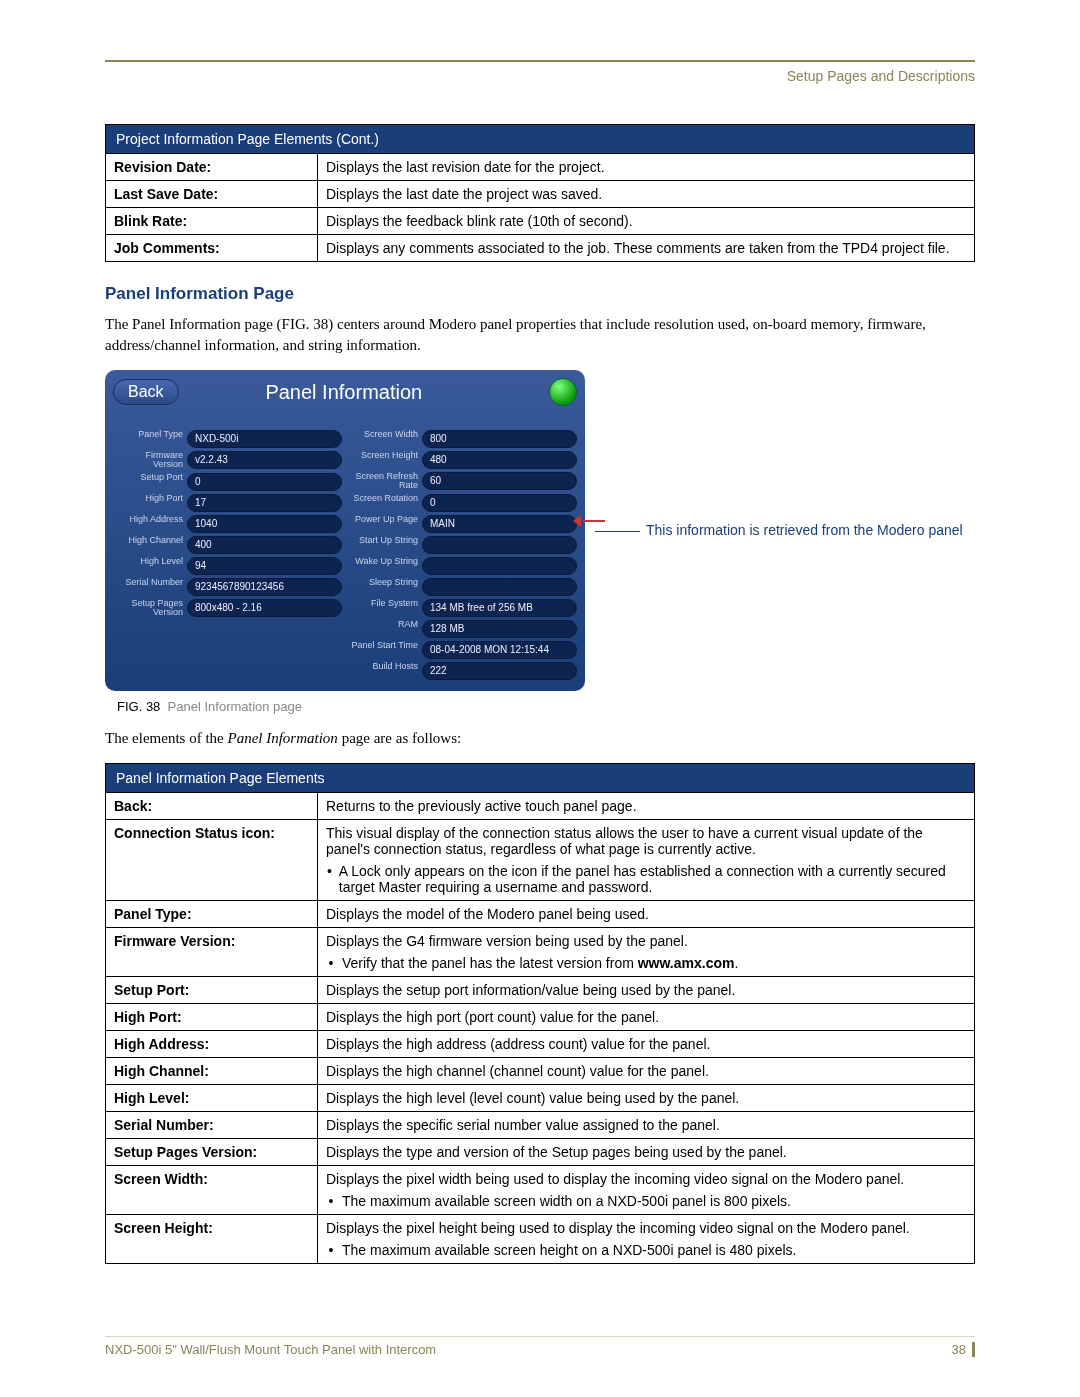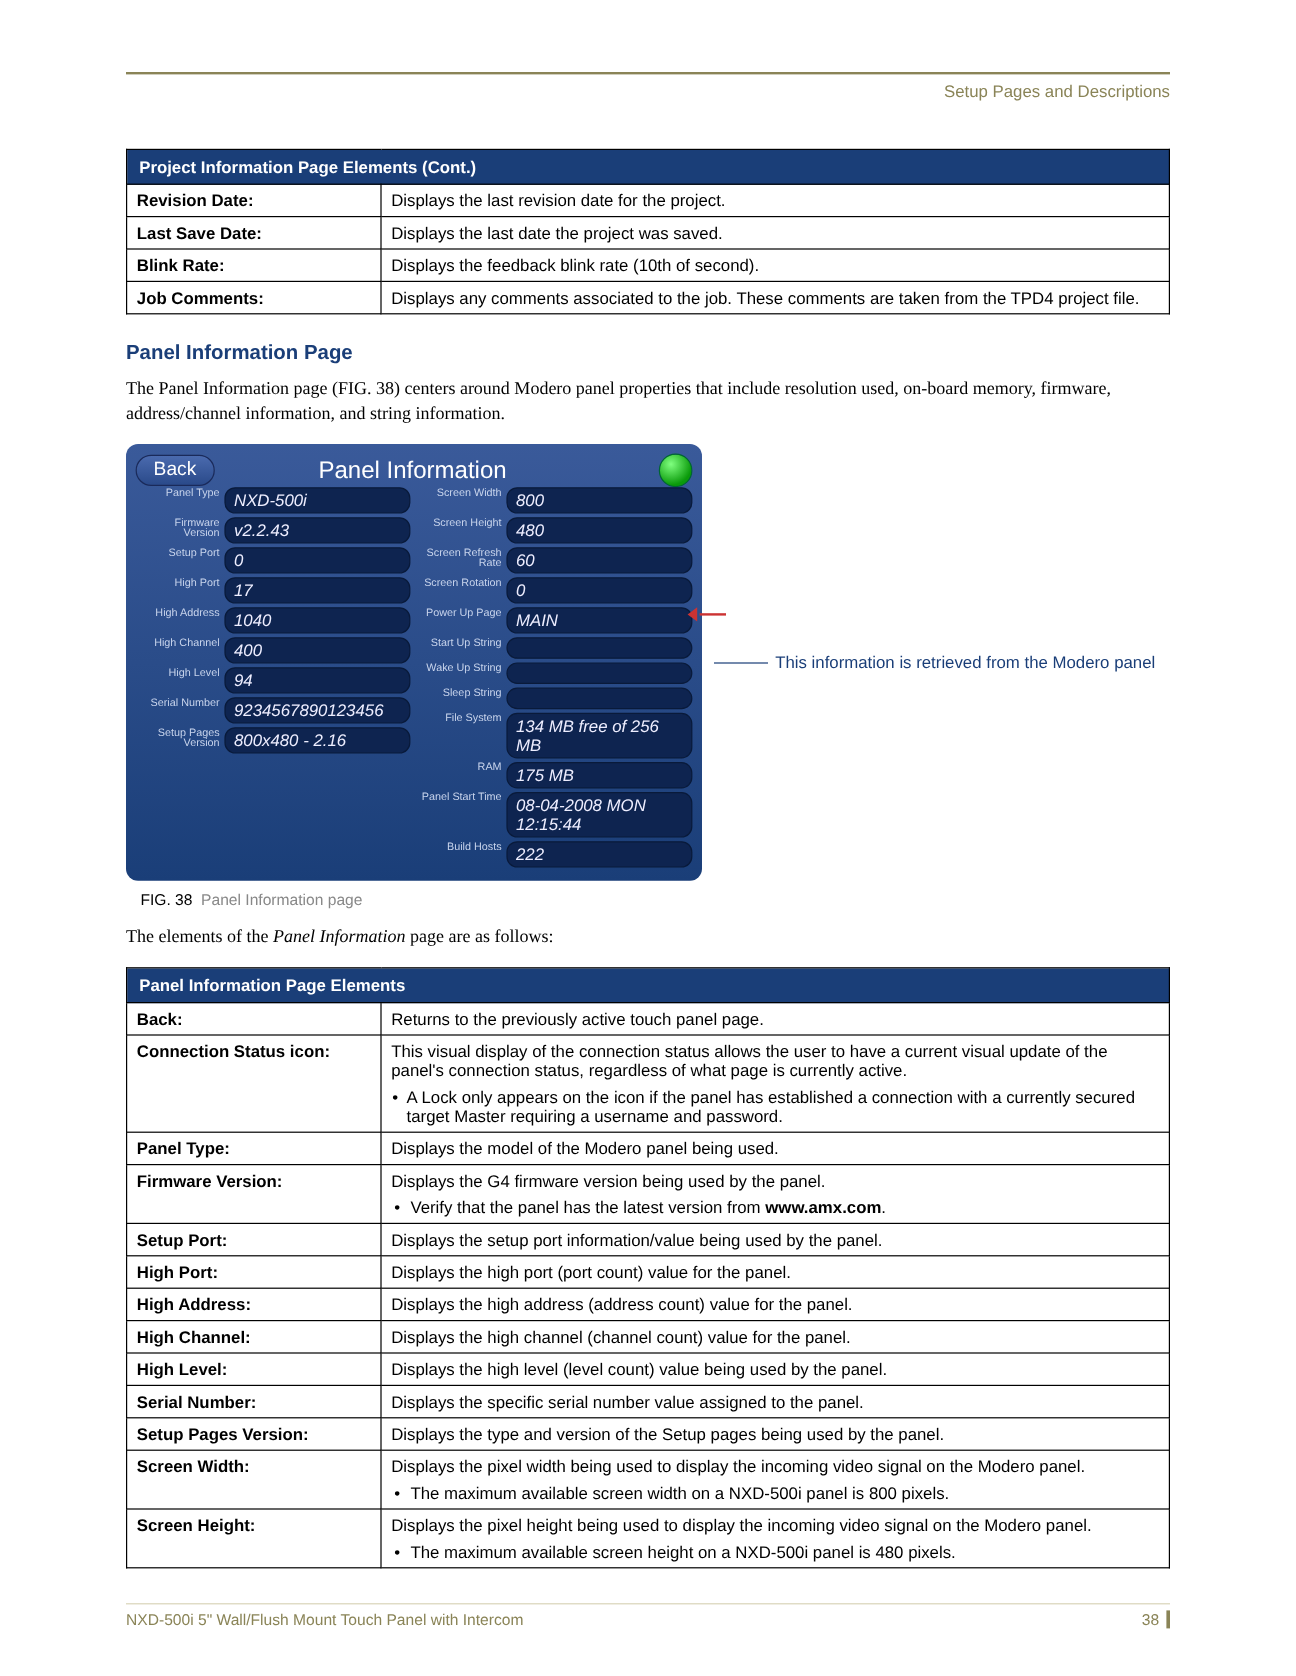--- a/index.html
+++ b/index.html
@@ -30,21 +30,21 @@
   table.info {
     width: 100%;
     border-collapse: collapse;
     font-size: 14px;
   }
   table.info th.header {
     background: #1a3e78;
     color: #fff;
     text-align: left;
     padding: 6px 10px;
-    font-weight: bold;
+    font-weight: normal;
     border: 1px solid #000;
   }
   table.info td {
     border: 1px solid #000;
     padding: 5px 8px;
     vertical-align: top;
   }
   table.info td.label {
     font-weight: bold;
     width: 195px;
@@ -74,21 +74,21 @@
     padding: 8px;
     color: #fff;
     font-size: 10px;
     position: relative;
     box-sizing: border-box;
   }
   .panel-titlebar {
     display: flex;
     align-items: center;
     justify-content: space-between;
-    margin-bottom: 0;
+    margin-bottom: 24px;
   }
   .back-btn {
     background: linear-gradient(#4a6aae,#2a4a8a);
     border: 1px solid #1a2a5a;
     border-radius: 14px;
     padding: 3px 14px;
     font-size: 16px;
     color: #fff;
   }
   .panel-title {
@@ -124,24 +124,23 @@
     font-size: 9px;
     color: #c8d4ec;
     line-height: 1.05;
   }
   .panel-row .pval {
     flex: 1;
     background: #0e2450;
     border: 1px solid #091a3a;
     border-radius: 9px;
     padding: 2px 7px;
-    font-size: 14px;
+    font-size: 10px;
     color: #eef;
     min-height: 12px;
-    font-style: italic;
   }
   .arrow-row {
     display: flex;
     align-items: center;
     gap: 2px;
   }
   .arrow-left {
     width:0;height:0;border-top:6px solid transparent;border-bottom:6px solid transparent;border-right:8px solid #c33;
   }
   .arrow-stem {
@@ -313,21 +312,21 @@
             <div class="panel-row">
               <div class="plabel">Sleep String</div>
               <div class="pval"></div>
             </div>
             <div class="panel-row">
               <div class="plabel">File System</div>
               <div class="pval">134 MB free of 256 MB</div>
             </div>
             <div class="panel-row">
               <div class="plabel">RAM</div>
-              <div class="pval">175 MB</div>
+              <div class="pval">128 MB</div>
             </div>
             <div class="panel-row">
               <div class="plabel">Panel Start Time</div>
               <div class="pval">08-04-2008 MON 12:15:44</div>
             </div>
             <div class="panel-row">
               <div class="plabel">Build Hosts</div>
               <div class="pval">222</div>
             </div>
           </div>

